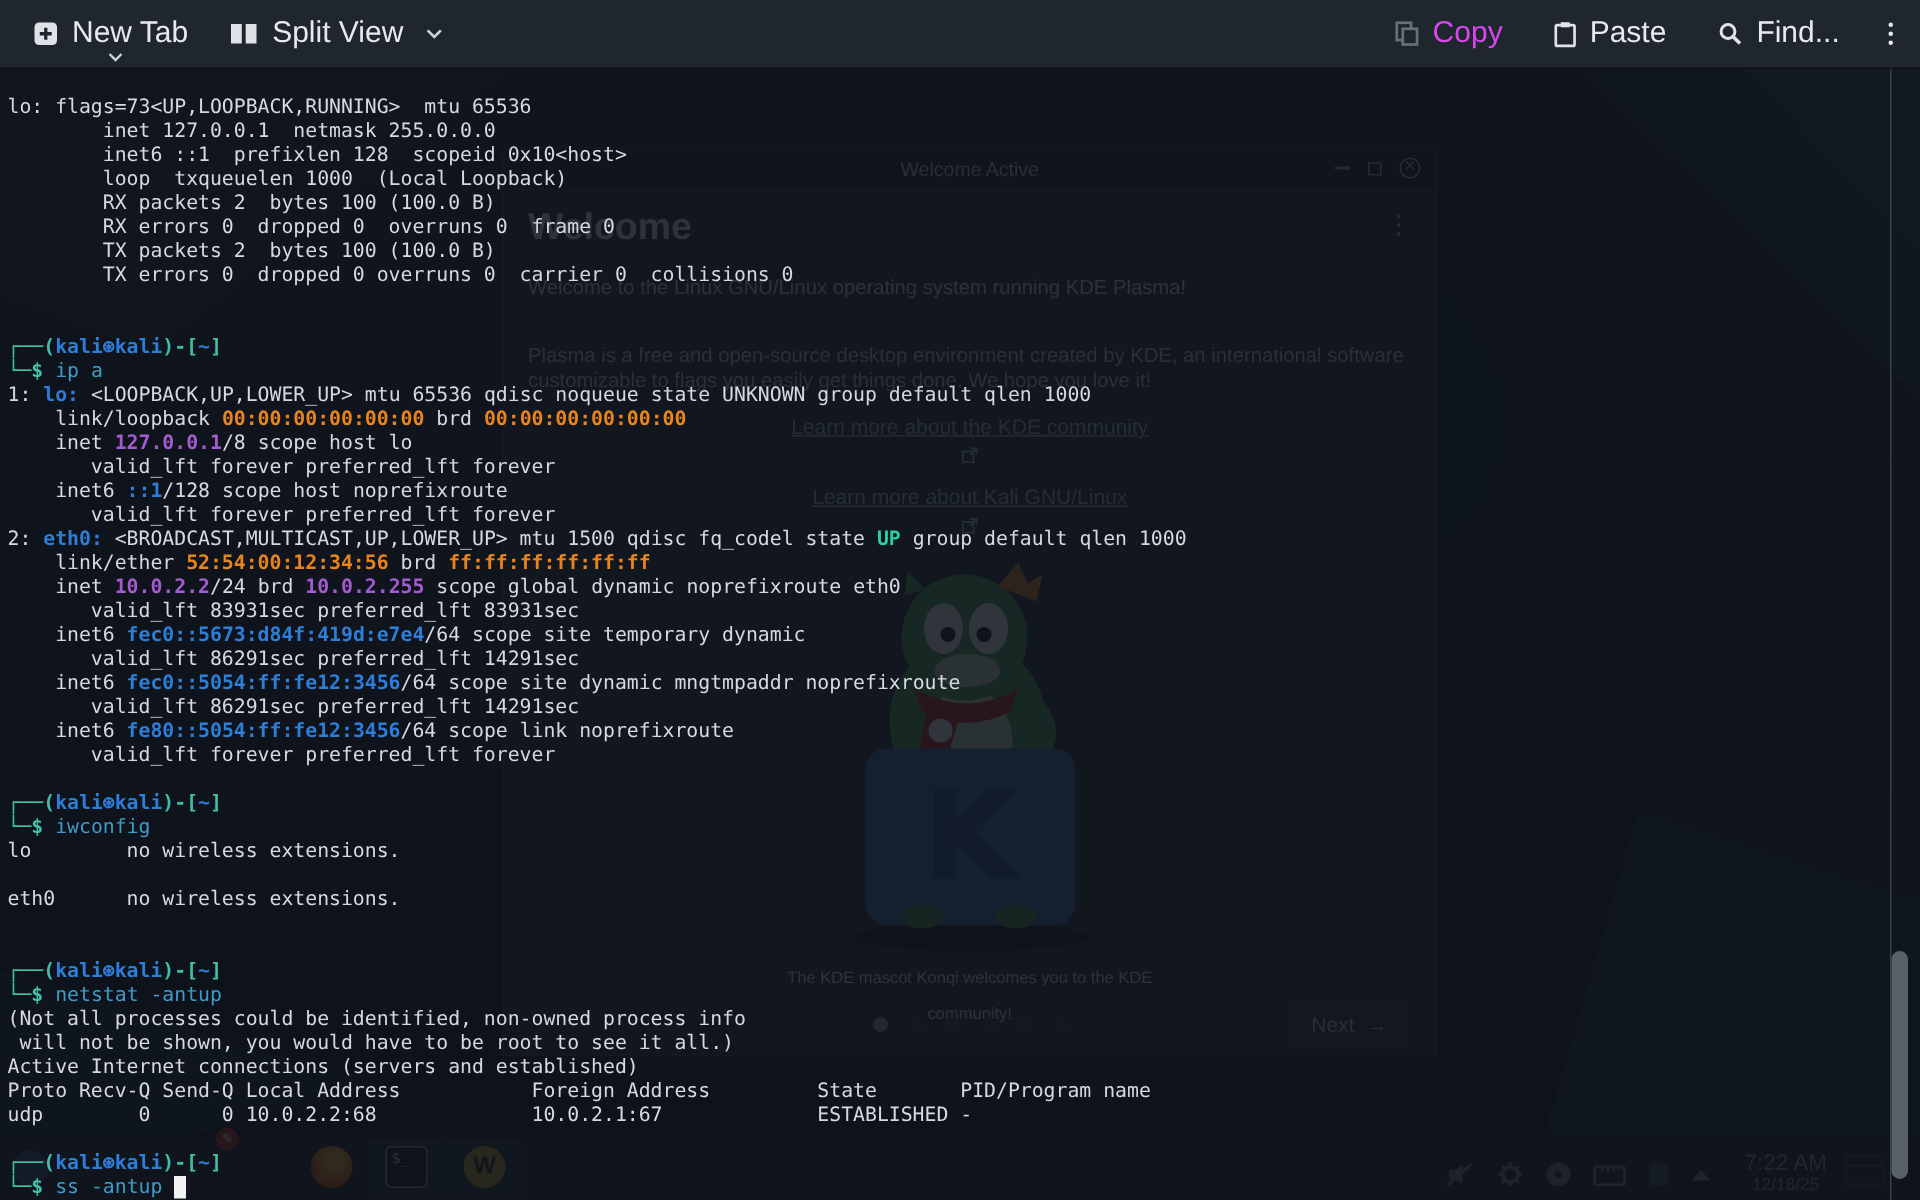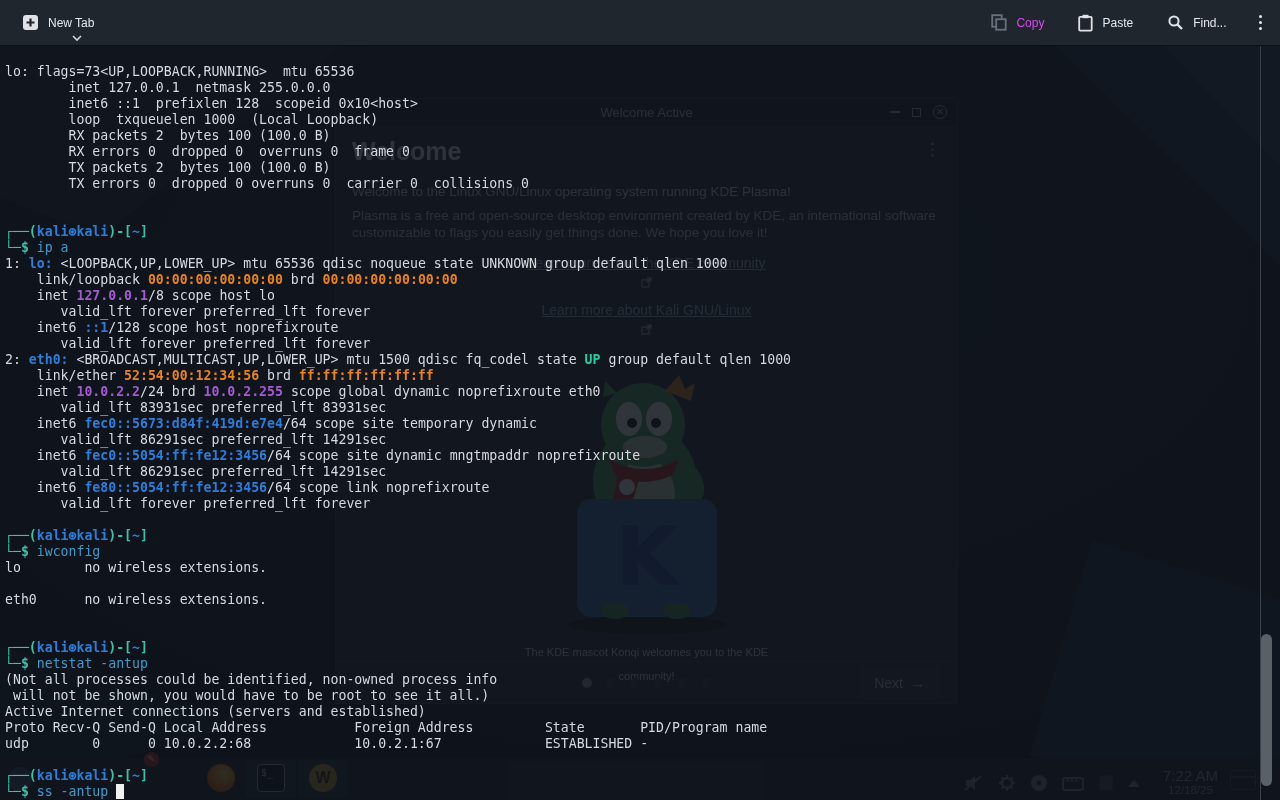--- a/index.html
+++ b/index.html
@@ -30,21 +30,21 @@
   .wc-title { font-size:13px; color:#ced2d7; }
   .wc-winbtns { position:absolute; right:10px; top:0; height:26px; display:flex; align-items:center; gap:12px; }
   .wb-min { width:10px; height:2px; background:#b9bec4; }
   .wb-max { width:9px; height:9px; border:1.5px solid #b9bec4; }
   .wb-close { width:14px; height:14px; border:1.5px solid #b9bec4; border-radius:50%;
               color:#b9bec4; font-size:10px; line-height:11px; text-align:center; }
   .wc-body { position:relative; padding:8px 16px 0 16px; height:538px; }
   .wc-heading { font-size:25px; font-weight:600; color:#eceef0; margin-top:4px; }
   .wc-kebab { position:absolute; right:16px; top:14px; color:#c4c9cf; font-size:17px; letter-spacing:0; }
   .wc-intro { margin-top:18px; font-size:13.5px; color:#e0e4e8; }
-  .wc-para { margin-top:8px; font-size:13.5px; line-height:17px; color:#d5dade; }
+  .wc-para { margin-top:29px; font-size:13.5px; line-height:17px; color:#d5dade; }
   .wc-link { margin-top:14px; font-size:14px; color:#aac4df; text-decoration:underline;
              display:flex; align-items:center; gap:6px;flex-direction:column; }
   .wc-link:first-of-type { margin-top:20px; }
   .wc-mascot { position:absolute; left:50%; top:238px; transform:translateX(-50%); }
   .wc-caption { position:absolute; left:0; right:0; top:515px; text-align:center;
                 font-size:11px; line-height:24px; color:#e6e9ec; }
   .wc-footer { position:absolute; left:0; right:0; bottom:0; height:42px; border-top:1px solid #3c434b;
                display:flex; align-items:center; }
   .wc-dots { position:absolute; left:50%; transform:translateX(-50%); display:flex; gap:14px; }
   .dot { width:10px; height:10px; border-radius:50%; background:#3f4650; }
@@ -88,21 +88,21 @@
   .cursor { background:#f2f2f2; color:#f2f2f2; }
 
   
   .sb-track { position:absolute; right:19px; top:46px; width:1px; height:754px; background:#3b424b; }
   .sb-thumb { position:absolute; right:8px; top:634px; width:11px; height:152px;
               background:#5a6067; border-radius:5.5px; }
 
   
   .toolbar { position:absolute; left:0; top:0; width:1280px; height:46px; background:#20262d;
              border-bottom:1px solid #0c1014; display:flex; align-items:center; color:#e6e9ed; }
-  .tb-btn { display:flex; align-items:center; gap:9px; font-size:12px; position:relative; height:46px; padding:0 6px; }
+  .tb-btn { display:flex; align-items:center; gap:9px; font-size:20px; position:relative; height:46px; padding:0 6px; }
   .tb-left { display:flex; align-items:center; margin-left:16px; gap:16px; }
   .tb-right { margin-left:auto; display:flex; align-items:center; gap:22px; margin-right:14px; }
   .tb-disabled { color:#d946ef; }
   .newtab-chev { position:absolute; left:56px; bottom:4px; }
   .kebab { display:flex; flex-direction:column; gap:2.5px; padding:0 4px; }
   .kebab i { width:3.5px; height:3.5px; border-radius:50%; background:#e6e9ed; }
 </style>
 </head>
 <body>
 
@@ -247,20 +247,30 @@
       <div class="tb-btn">
         <svg width="17" height="17" viewBox="0 0 17 17">
           <rect x="1" y="1" width="15" height="15" rx="3" fill="#dfe3e8"></rect>
           <path d="M8.5 4.5v8M4.5 8.5h8" stroke="#20262d" stroke-width="2.2"></path>
         </svg>
         <span>New Tab</span>
         <svg class="newtab-chev" width="10" height="7" viewBox="0 0 10 7">
           <path d="M1 1l4 4 4-4" fill="none" stroke="#cfd4da" stroke-width="1.6"></path>
         </svg>
       </div>
+      <div class="tb-btn">
+        <svg width="19" height="15" viewBox="0 0 19 15">
+          <rect x="1" y="1" width="7.2" height="13" fill="#dfe3e8"></rect>
+          <rect x="10.8" y="1" width="7.2" height="13" fill="#dfe3e8"></rect>
+        </svg>
+        <span>Split View</span>
+        <svg width="11" height="8" viewBox="0 0 10 7" style="margin-left:6px">
+          <path d="M1 1l4 4 4-4" fill="none" stroke="#cfd4da" stroke-width="1.6"></path>
+        </svg>
+      </div>
     </div>
     <div class="tb-right">
       <div class="tb-btn tb-disabled">
         <svg width="16" height="17" viewBox="0 0 16 17">
           <rect x="1.2" y="1.2" width="9.5" height="11.5" fill="none" stroke="#68707c" stroke-width="1.8"></rect>
           <rect x="5.2" y="5.2" width="9.5" height="10.5" fill="#20262d" stroke="#68707c" stroke-width="1.8"></rect>
         </svg>
         <span>Copy</span>
       </div>
       <div class="tb-btn">

